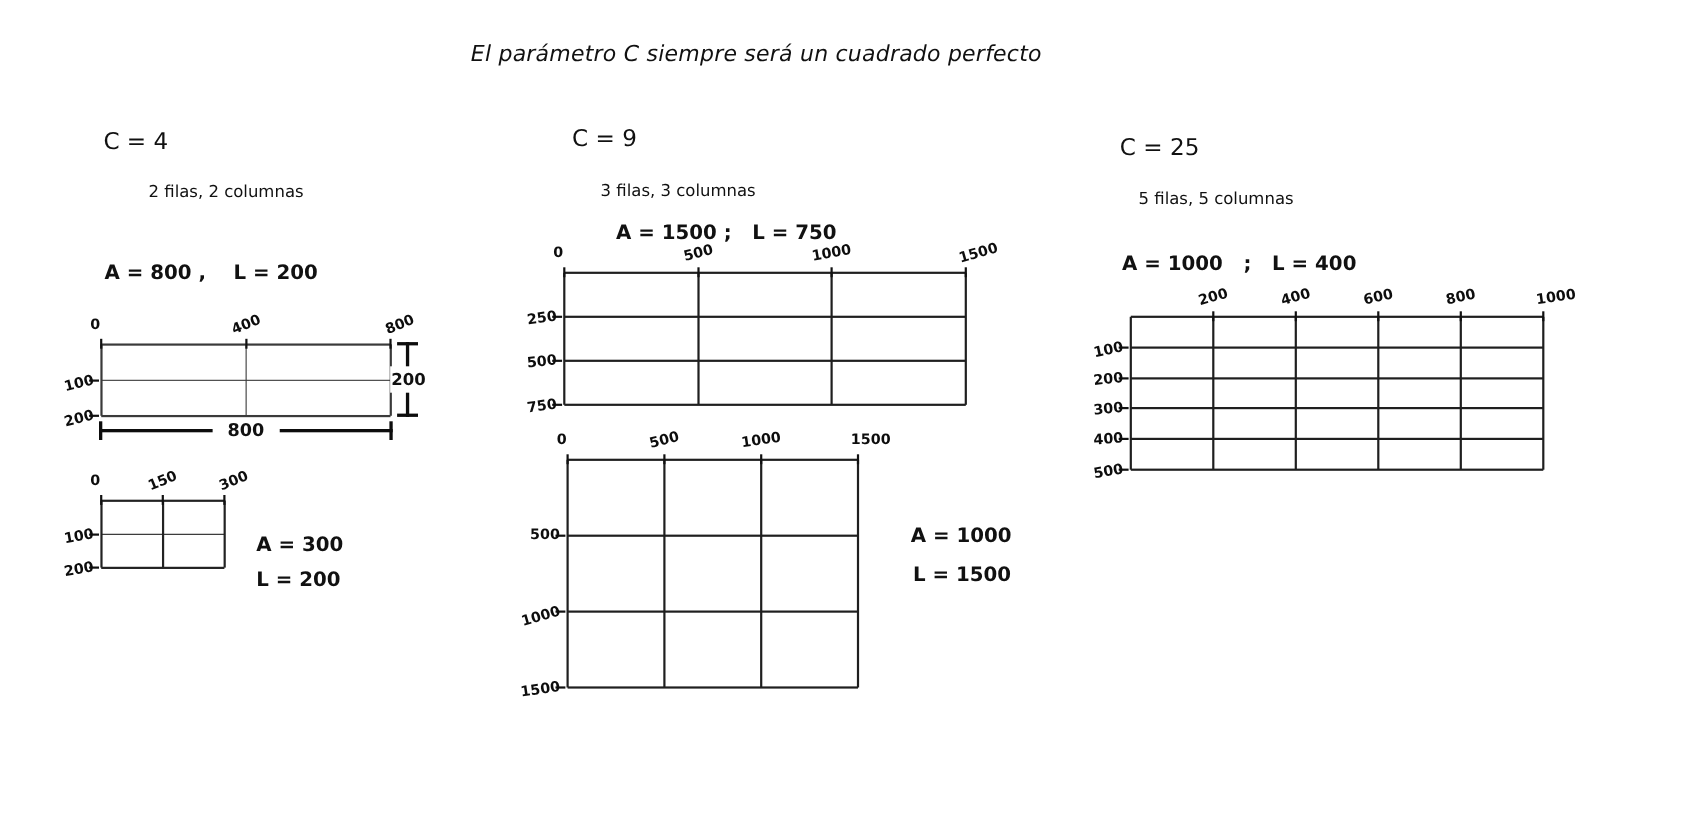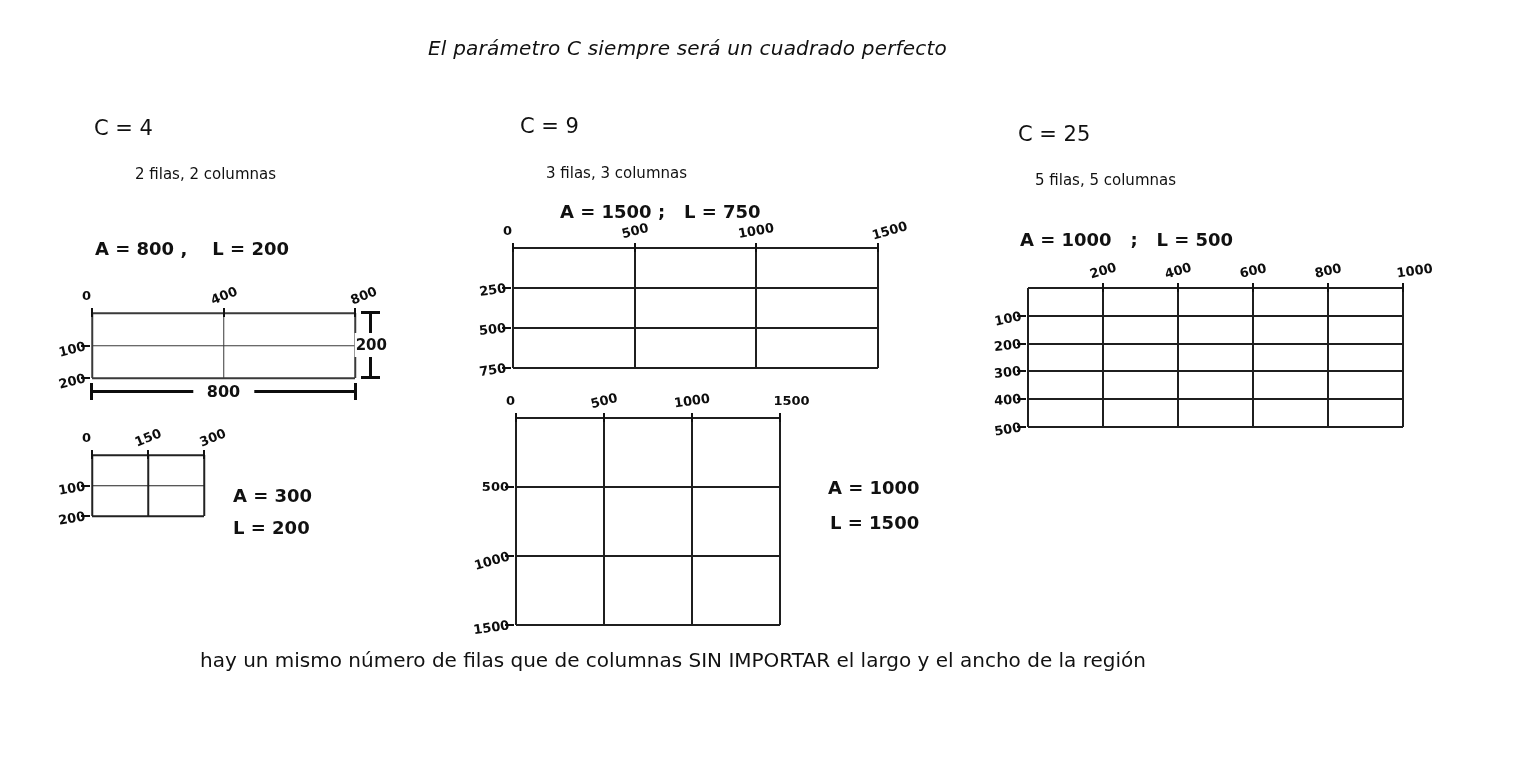--- a/index.html
+++ b/index.html
@@ -158,21 +158,21 @@
     <div class="tlab tly" style="top: 66.67%; right: calc(100% + 7px); transform: translateY(-52%) rotate(-16deg);">1000</div>
     <div class="tick ty" style="top: 100%;"></div>
     <div class="tlab tly" style="top: 100%; right: calc(100% + 7px); transform: translateY(-52%) rotate(-8deg);">1500</div>
   </div>
 
 <div class="abs side-label" style="left:828px;top:441px;">A = 1000</div>
 <div class="abs side-label" style="left:830px;top:476px;">L = 1500</div>
 
 <div class="abs heading" style="left:1018px;top:122px;">C = 25</div>
 <div class="abs subheading" style="left:1035px;top:171px;">5 filas, 5 columnas</div>
-<div class="abs formula" style="left:1020px;top:229px;">A = 1000   ;   L = 500</div>
+<div class="abs formula" style="left:1020px;top:229px;">A = 1000   ;   L = 400</div>
 
 <div class="grid-box" style="left:1028px;top:288px;width:375px;height:139px;">
     <div class="gl v" style="left: 0%;"></div>
     <div class="gl v" style="left: 20%;"></div>
     <div class="gl v" style="left: 40%;"></div>
     <div class="gl v" style="left: 60%;"></div>
     <div class="gl v" style="left: 80%;"></div>
     <div class="gl v" style="left: 100%;"></div>
     <div class="gl h" style="top: 0%;"></div>
     <div class="gl h" style="top: 20%;"></div>
@@ -196,14 +196,13 @@
     <div class="tlab tly" style="top: 40%; right: calc(100% + 7px); transform: translateY(-52%) rotate(-6deg);">200</div>
     <div class="tick ty" style="top: 60%;"></div>
     <div class="tlab tly" style="top: 60%; right: calc(100% + 7px); transform: translateY(-52%) rotate(-6deg);">300</div>
     <div class="tick ty" style="top: 80%;"></div>
     <div class="tlab tly" style="top: 80%; right: calc(100% + 7px); transform: translateY(-52%) rotate(-4deg);">400</div>
     <div class="tick ty" style="top: 100%;"></div>
     <div class="tlab tly" style="top: 100%; right: calc(100% + 7px); transform: translateY(-52%) rotate(-10deg);">500</div>
   </div>
 
 <div class="abs caption" style="left:200px;top:645px;">
-  <div>hay un mismo número de filas que de columnas SIN IMPORTAR el largo y el ancho de la región</div>
 </div>
 
 </body></html>

